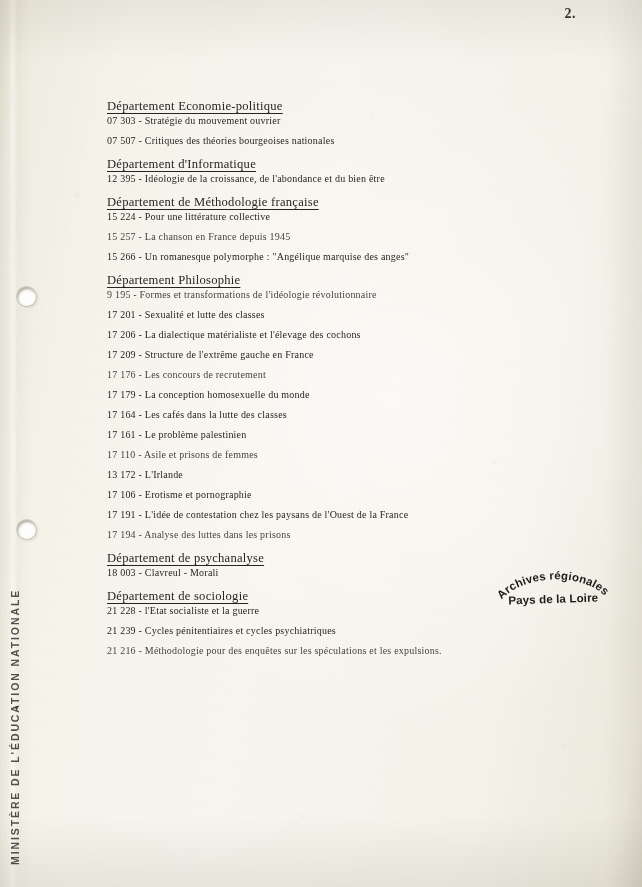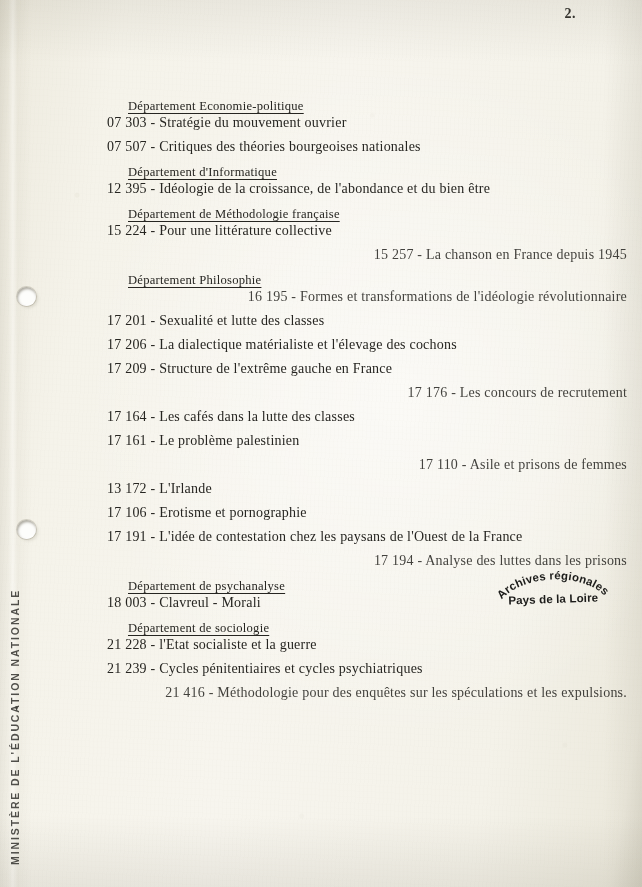--- a/index.html
+++ b/index.html
@@ -131,39 +131,38 @@
   .dept {
     font-size: 12.6px;
     font-weight: 400;
     letter-spacing: 0.25px;
     color: #262521;
     text-decoration: underline;
     text-underline-offset: 2.5px;
     text-decoration-thickness: from-font;
     margin-bottom: 1.5px;
     white-space: nowrap;
-    margin-left: 21px;
     -webkit-font-smoothing: none;
   }
 
   .entry {
-    font-size: 14px;
+    font-size: 10px;
     letter-spacing: 0.22px;
     color: #262521;
     white-space: nowrap;
     line-height: 1.0;
   }
 
   
   .entry.tight { margin-top: 1px; }
   .entry.loose { margin-top: 10px; }
   .dept.after-entry { margin-top: 11.5px; }
 
   
-  .ink-light { opacity: 0.86; text-align: right; }
+  .ink-light { opacity: 0.86; }
 
   
   #stamp {
     position: absolute;
     left: 494px;
     top: 563px;
     width: 118px;
     height: 58px;
     font-family: "Liberation Sans", "DejaVu Sans", sans-serif;
     color: #1c1c1a;
@@ -215,39 +214,41 @@
 
   <div id="body-text">
       <div class="dept">Département Economie-politique</div>
       <div class="entry tight">07 303 - Stratégie du mouvement ouvrier</div>
       <div class="entry loose">07 507 - Critiques des théories bourgeoises nationales</div>
       <div class="dept after-entry">Département d'Informatique</div>
       <div class="entry tight">12 395 - Idéologie de la croissance, de l'abondance et du bien être</div>
       <div class="dept after-entry">Département de Méthodologie française</div>
       <div class="entry tight">15 224 - Pour une littérature collective</div>
       <div class="entry loose ink-light">15 257 - La chanson en France depuis 1945</div>
+      <div class="entry loose">15 266 - Un romanesque polymorphe : "Angélique marquise des anges"</div>
       <div class="dept after-entry">Département Philosophie</div>
-      <div class="entry tight ink-light">16 195 - Formes et transformations de l'idéologie révolutionnaire</div>
+      <div class="entry tight ink-light">9 195 - Formes et transformations de l'idéologie révolutionnaire</div>
       <div class="entry loose">17 201 - Sexualité et lutte des classes</div>
       <div class="entry loose">17 206 - La dialectique matérialiste et l'élevage des cochons</div>
       <div class="entry loose">17 209 - Structure de l'extrême gauche en France</div>
       <div class="entry loose ink-light">17 176 - Les concours de recrutement</div>
+      <div class="entry loose">17 179 - La conception homosexuelle du monde</div>
       <div class="entry loose">17 164 - Les cafés dans la lutte des classes</div>
       <div class="entry loose">17 161 - Le problème palestinien</div>
       <div class="entry loose ink-light">17 110 -  Asile et prisons de femmes</div>
       <div class="entry loose">13 172 - L'Irlande</div>
       <div class="entry loose">17 106 - Erotisme et pornographie</div>
       <div class="entry loose">17 191 - L'idée de contestation chez les paysans de l'Ouest de la France</div>
       <div class="entry loose ink-light">17 194 - Analyse des luttes dans les prisons</div>
       <div class="dept after-entry">Département de psychanalyse</div>
       <div class="entry tight">18 003 - Clavreul - Morali</div>
       <div class="dept after-entry">Département de sociologie</div>
       <div class="entry tight">21 228 - l'Etat socialiste et la guerre</div>
       <div class="entry loose">21 239 - Cycles pénitentiaires et cycles psychiatriques</div>
-      <div class="entry loose ink-light">21 416 - Méthodologie pour des enquêtes sur les spéculations et les expulsions.</div>
+      <div class="entry loose ink-light">21 216 - Méthodologie pour des enquêtes sur les spéculations et les expulsions.</div>
     </div>
 
   <div id="stamp">
     <svg id="stamp-arc" viewBox="0 0 118 40">
       <defs>
         <path id="arcpath" d="M 5,38 A 58,34 0 0 1 113,38" fill="none"></path>
       </defs>
       <text>
         <textPath href="#arcpath" startOffset="50%" text-anchor="middle" id="arc-textpath">Archives régionales</textPath>
       </text>

